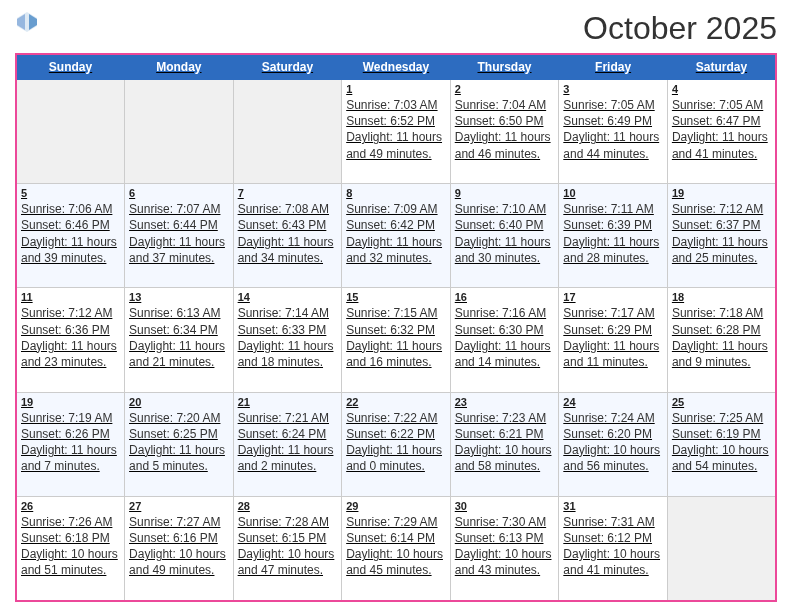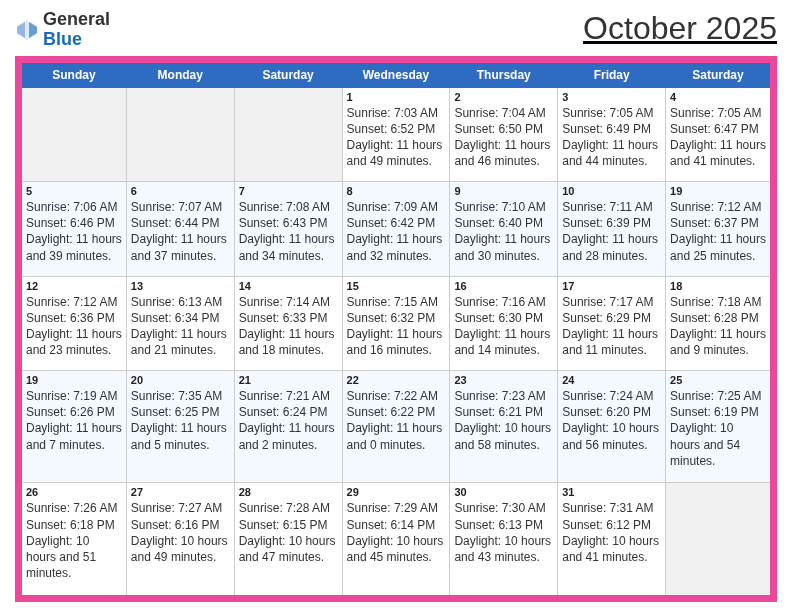--- a/index.html
+++ b/index.html
@@ -34,37 +34,37 @@
       line-height: 1.1;
     }
     .logo-general { color: #333; }
     .logo-blue { color: #1a6bb5; }
     .logo-icon {
       width: 24px;
       height: 24px;
     }
     .title-block {
       text-align: right;
-      text-decoration: underline;
     }
     .month-title {
       font-size: 32px;
       color: #333;
       font-weight: normal;
     }
     .location {
       font-size: 13px;
       color: #555;
     }
     .calendar {
       flex: 1;
-      border: 7px solid #ec4899;
+      border: 2px solid #ec4899;
       border-collapse: collapse;
       width: 100%;
       table-layout: fixed;
+      text-decoration: underline;
     }
     .calendar th {
       background: #2d6cc0;
       color: white;
       text-align: center;
       padding: 5px 2px;
       font-size: 12px;
       border: 1px solid #2d6cc0;
     }
     .calendar td {
@@ -97,26 +97,20 @@
 <body>
 
 <div class="page">
   <div class="header">
     <div class="logo">
       <svg class="logo-icon" viewBox="0 0 24 24">
         <polygon points="12,2 22,8 22,16 12,22 2,16 2,8" fill="#1a6bb5" opacity="0.15"></polygon>
         <polygon points="14,4 22,9 22,15 14,20" fill="#1a6bb5" opacity="0.6"></polygon>
         <polygon points="10,4 2,9 2,15 10,20" fill="#2d6cc0" opacity="0.4"></polygon>
       </svg>
-      <div>
-        <div class="logo-text">
-          <span class="logo-general">General</span><br>
-          <span class="logo-blue">Blue</span>
-        </div>
-      </div>
     </div>
     <div class="title-block">
       <div class="month-title">October 2025</div>
     </div>
   </div>
 
   <table class="calendar">
     <thead>
       <tr>
         <th>Sunday</th>
@@ -208,21 +202,21 @@
           <td>
             <div class="day-number">19</div>
             <div class="day-info">Sunrise: 7:12 AM
 Sunset: 6:37 PM
 Daylight: 11 hours
 and 25 minutes.</div>
           </td>
         </tr>
         <tr class="row-odd">
           <td>
-            <div class="day-number">12</div>
+            <div class="day-number">11</div>
             <div class="day-info">Sunrise: 7:12 AM
 Sunset: 6:36 PM
 Daylight: 11 hours
 and 23 minutes.</div>
           </td>
           <td>
             <div class="day-number">13</div>
             <div class="day-info">Sunrise: 6:13 AM
 Sunset: 6:34 PM
 Daylight: 11 hours
@@ -267,21 +261,21 @@
         <tr class="row-even">
           <td>
             <div class="day-number">19</div>
             <div class="day-info">Sunrise: 7:19 AM
 Sunset: 6:26 PM
 Daylight: 11 hours
 and 7 minutes.</div>
           </td>
           <td>
             <div class="day-number">20</div>
-            <div class="day-info">Sunrise: 7:35 AM
+            <div class="day-info">Sunrise: 7:20 AM
 Sunset: 6:25 PM
 Daylight: 11 hours
 and 5 minutes.</div>
           </td>
           <td>
             <div class="day-number">21</div>
             <div class="day-info">Sunrise: 7:21 AM
 Sunset: 6:24 PM
 Daylight: 11 hours
 and 2 minutes.</div>

